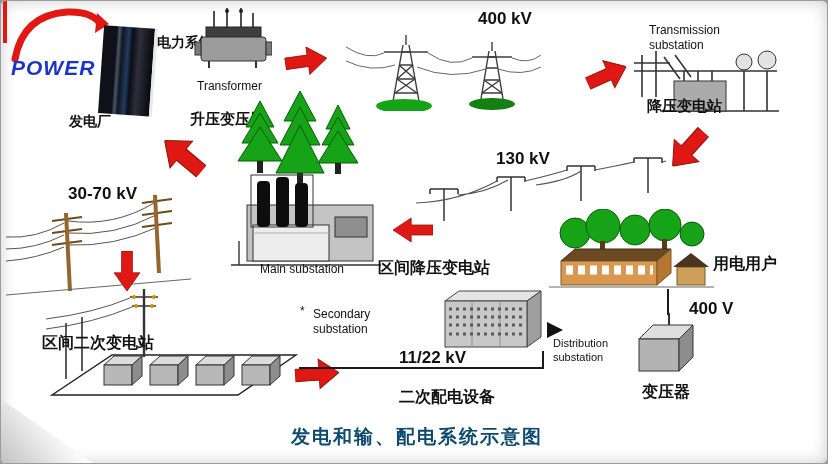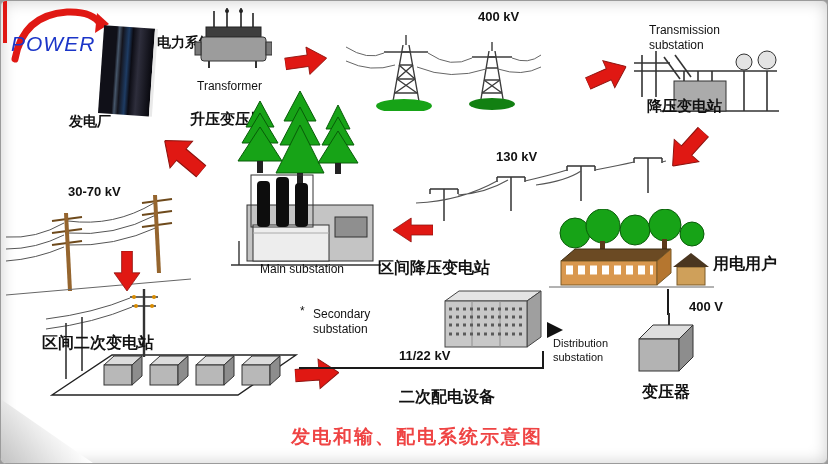--- a/index.html
+++ b/index.html
@@ -4,35 +4,35 @@
 <style>
   *{margin:0;padding:0;box-sizing:border-box}
   body{font-family:"Liberation Sans","DejaVu Sans",sans-serif;background:#9a9a9a}
   #page{position:relative;width:828px;height:464px;background:#fff;overflow:hidden;
         border:1px solid #9b9b9b;border-radius:6px;box-shadow:inset 0 0 16px rgba(0,0,0,.20)}
   .lbl{position:absolute;color:var(--ink,#111);font-weight:bold;white-space:nowrap}
   .wrap{white-space:normal}
   .cn14{font-size:14px}
   .cn15{font-size:15px}
   .cn16{font-size:16px}
-  .kv{font-size:13px}
+  .kv{font-size:17px}
   .en{font-size:12px;line-height:1.25;font-weight:normal}
   .gfx{position:absolute}
   .gfx svg{width:100%;height:100%;display:block}
   .arrow{position:absolute}
   .arrow svg{width:100%;height:100%;display:block}
   .arrow polygon{fill:var(--arrow,#e01813);stroke:#8d120e;stroke-width:.8}
   .hline{position:absolute;height:2px;background:#1a1a1a}
   .vline{position:absolute;width:2px;background:#1a1a1a}
   .mini-arrow{position:absolute;width:0;height:0;border-top:8px solid transparent;
               border-bottom:8px solid transparent;border-left:16px solid #111}
-  #title{position:absolute;left:290px;top:423px;font-size:19px;font-weight:bold;letter-spacing:2px;color:#ef4444}
+  #title{position:absolute;left:290px;top:423px;font-size:19px;font-weight:bold;letter-spacing:2px;color:#0c4a6e}
   #logo{position:absolute;left:6px;top:2px;width:118px;height:82px}
   #logo .him{position:absolute;left:14px;top:12px;font-size:31px;font-weight:bold;font-style:italic;color:var(--logo,#1b35c8)}
-  #logo .power{position:absolute;left:4px;top:29px;font-size:21px;font-weight:normal;font-style:italic;color:var(--logo,#1b35c8);letter-spacing:1px}
+  #logo .power{position:absolute;left:4px;top:53px;font-size:21px;font-weight:bold;font-style:italic;color:var(--logo,#1b35c8);letter-spacing:1px}
   #logo svg{position:absolute;inset:0;width:100%;height:100%}
   #photo{position:absolute;left:100px;top:26px;width:54px;height:88px;transform:rotate(4deg);
          border-right:3px solid #e9e9e9;
          background:linear-gradient(90deg,#101018 0%,#101018 26%,#46566a 31%,#14141c 38%,#1e3c64 50%,#0c0c14 58%,#2e2e3c 72%,#08080e 100%)}
   #curl{position:absolute;left:0;bottom:0;width:92px;height:76px;
         background:linear-gradient(50deg,#c2c2c2 0%,#ececec 40%,#fff 60%);
         clip-path:polygon(0 100%,0 16%,100% 100%)}
   #red-edge{position:absolute;left:2px;top:0;width:4px;height:42px;background:var(--arrow,#e01813)}
 </style>
 </head>

